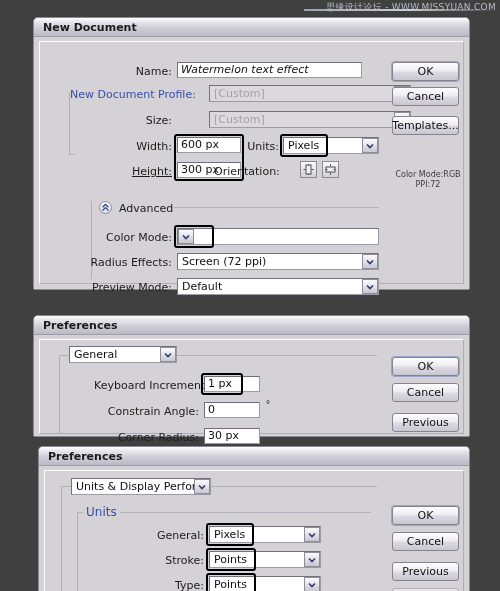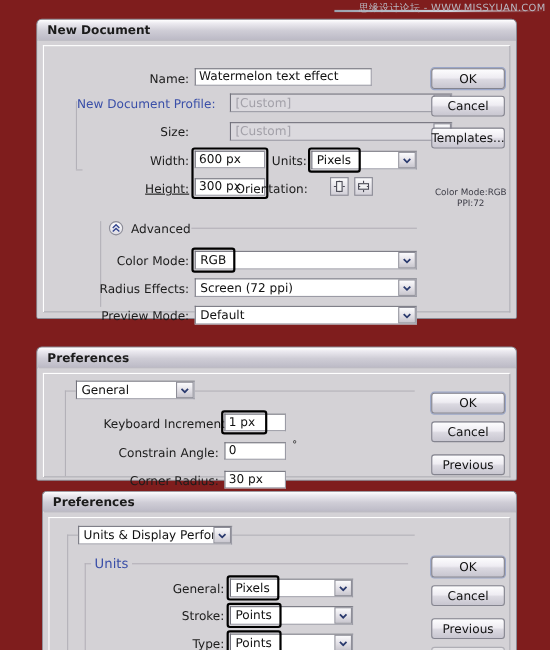--- a/index.html
+++ b/index.html
@@ -3,21 +3,21 @@
 <meta charset="utf-8">
 <style>
   * { box-sizing: border-box; }
   html, body {
     margin: 0; padding: 0;
     width: 500px; height: 591px;
     background: #ffffff;
     font-family: "Liberation Sans", sans-serif;
     overflow: hidden;
   }
-  #root { position: relative; width: 500px; height: 591px; background:#7f1d1d; }
+  #root { position: relative; width: 500px; height: 591px; background:#404040; }
 
   
   .watermark {
     position: absolute; top: 1px; right: 4px;
     font-size: 9px; letter-spacing: .3px;
     color: #b9b9c2; white-space: nowrap;
     font-family: "DejaVu Sans", sans-serif;
   }
   .wm-rule {
     position: absolute; top: 9px; right: 4px; width: 192px; height: 2px;
@@ -145,21 +145,21 @@
 
     <div class="titlebar">
       <span class="t">New Document</span>
     </div>
 
     <div class="dlg-body" style="position:absolute; left:0; top:19px; width:435px; height:252px;">
 
       <div class="inner-panel" style="left:5px; top:4px; width:425px; height:243px;"></div>
 
       <div class="lbl" style="left:60px; top:28px; width:78px;">Name:</div>
-      <div class="field" style="left:143px; top:25px; width:161px;">Watermelon text effect</div>
+      <div class="field" style="left:143px; top:25px; width:185px;font-style:italic;">Watermelon text effect</div>
 
       <div class="gline-v" style="left:35px; top:55px; height:62px;"></div>
       <div class="grule" style="left:35px; top:117px; width:6px; height:1px;"></div>
 
       <div class="lbl blue" style="left:36px; top:51px; width:102px;">New Document Profile:</div>
       <div class="combo disabled" style="left:143px; top:48px; width:202px;">
         <span class="ctext">[Custom]</span>
         <span class="carrow">
           <svg width="8" height="6" viewBox="0 0 8 6">
               <path d="M1 1.5 L4 4.5 L7 1.5" stroke="#2a3a6e" stroke-width="1.6" fill="none"></path>
@@ -217,21 +217,20 @@
           <path d="M1.5 4.2 L4.5 1.4 L7.5 4.2" stroke="#34468f" stroke-width="1.3" fill="none"></path>
           <path d="M1.5 7.4 L4.5 4.6 L7.5 7.4" stroke="#34468f" stroke-width="1.3" fill="none"></path>
         </svg>
       </div>
       <div class="lbl left" style="left:85px; top:165px; width:70px;">Advanced</div>
       <div class="grule" style="left:140px; top:170px; width:205px; height:1px;"></div>
       <div class="gline-v" style="left:57px; top:164px; height:78px;"></div>
 
       <div class="lbl" style="left:60px; top:194px; width:78px;">Color Mode:</div>
       <div class="combo" style="left:143px; top:191px; width:202px;">
-        <span class="ctext">RGB</span>
         <span class="carrow">
           <svg width="8" height="6" viewBox="0 0 8 6">
               <path d="M1 1.5 L4 4.5 L7 1.5" stroke="#2a3a6e" stroke-width="1.6" fill="none"></path>
             </svg>
         </span>
       </div>
       <div class="hl" style="left:140px; top:188px; width:40px; height:23px;"></div>
 
       <div class="lbl" style="left:55px; top:219px; width:83px;">Radius Effects:</div>
       <div class="combo" style="left:143px; top:216px; width:202px;">

